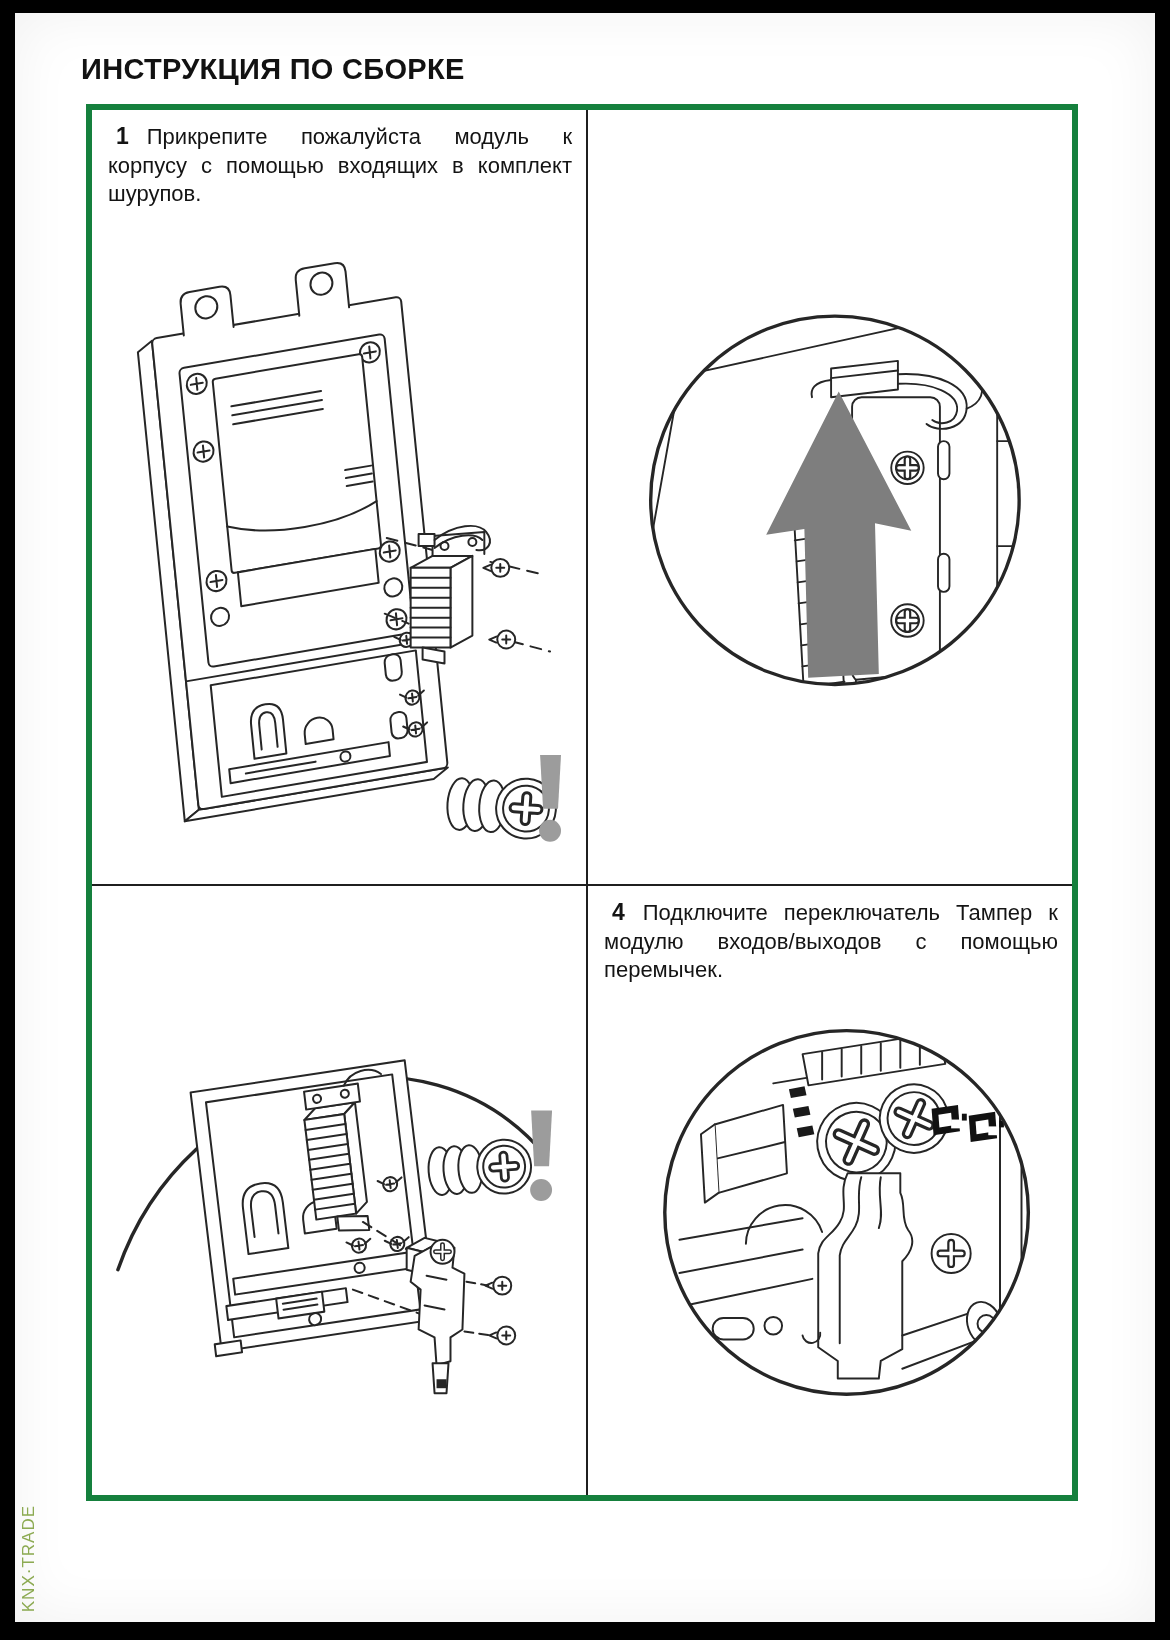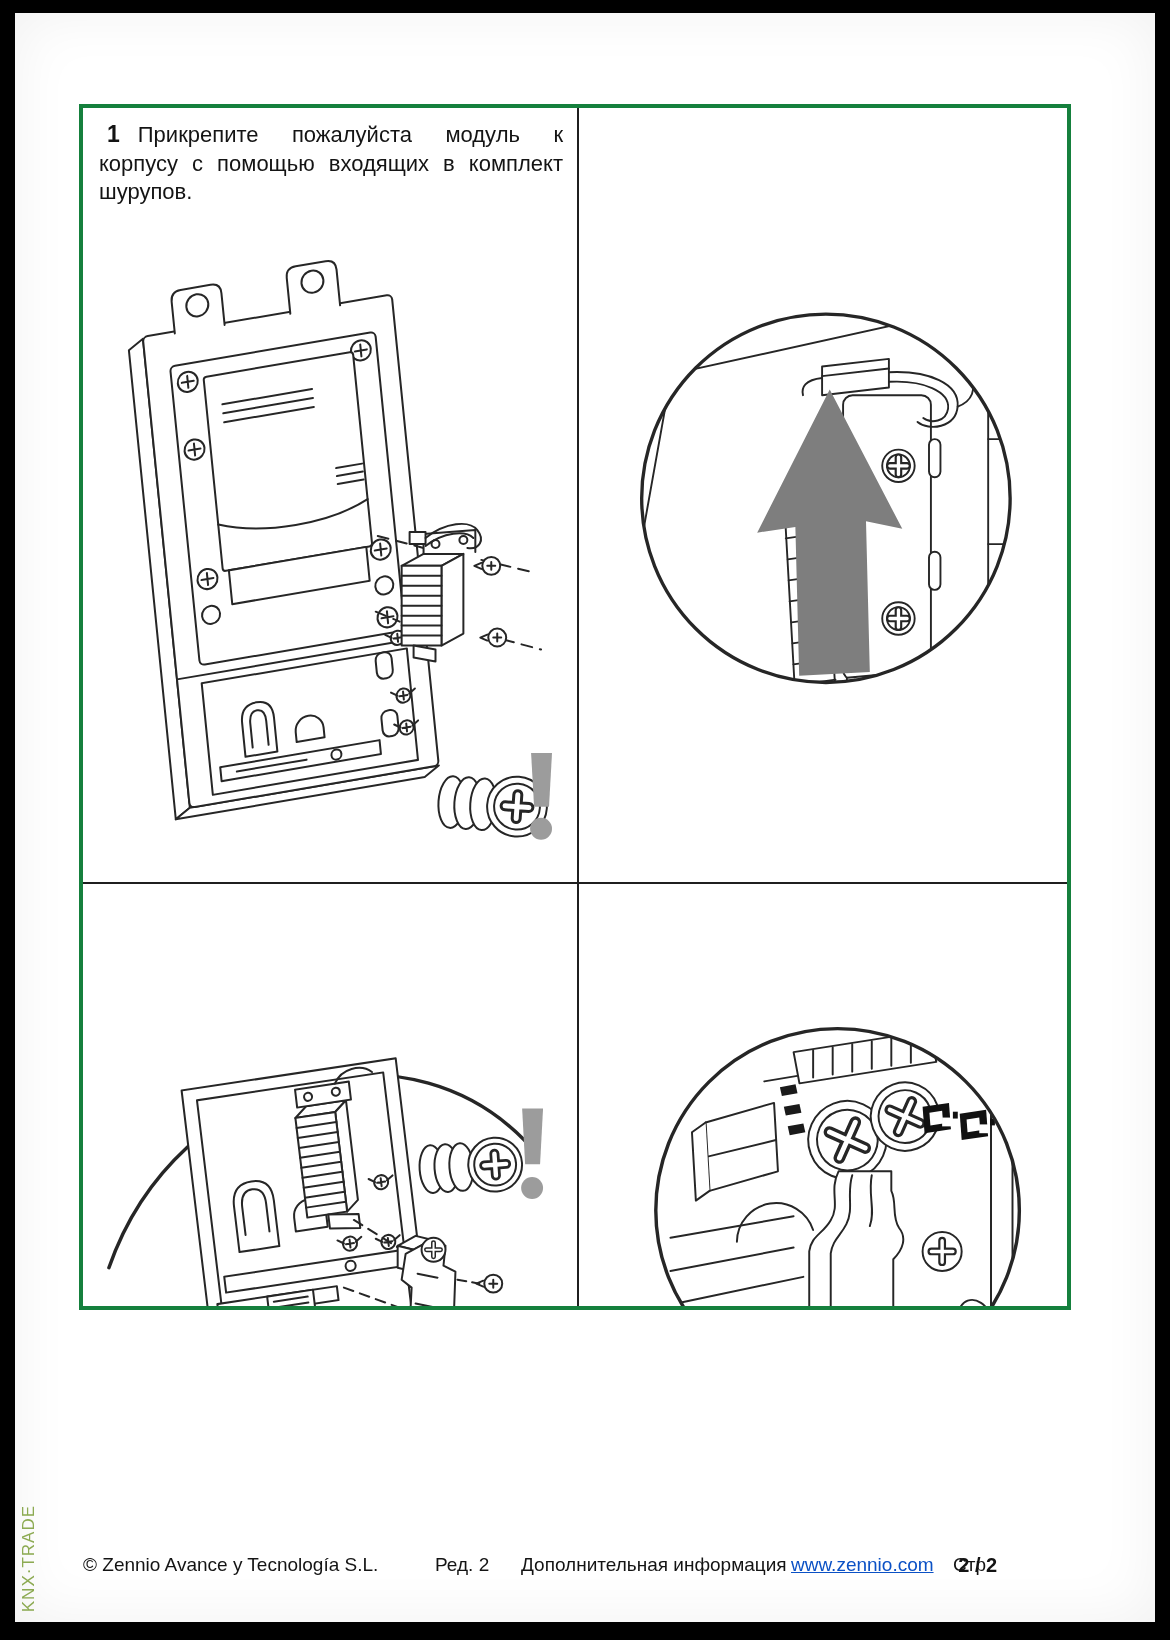--- a/index.html
+++ b/index.html
@@ -9,22 +9,22 @@
   }
   .page{
     position:absolute;left:15px;top:13px;width:1140px;height:1609px;
     background:#fff;box-shadow:inset 0 0 60px rgba(0,0,0,0.06);
   }
   .page-title{
     position:absolute;left:66px;top:40px;font-size:29px;font-weight:bold;
     color:#121212;letter-spacing:.3px;
   }
   .steps-table{
-    position:absolute;left:64px;top:91px;width:992px;height:1206px;
-    border:4px solid #15803d;box-sizing:border-box;
+    position:absolute;left:71px;top:91px;width:992px;height:1397px;
+    border:6px solid #15803d;box-sizing:border-box;
     display:grid;grid-template-columns:496px auto;grid-template-rows:776px auto;
   }
   .cell{position:relative;box-sizing:border-box;padding:12px 14px 0 16px;overflow:hidden;}
   .cell.c1,.cell.c3{border-right:2px solid #1f1f1f;}
   .cell.c1,.cell.c2{border-bottom:2px solid #1f1f1f;}
   .step-p{margin:0;font-size:22px;line-height:1.3;text-align:justify;color:#141414;}
   .step-num{font-weight:bold;font-size:23px;margin:0 18px 0 8px;}
   .illus{position:absolute;}
   .illus svg{display:block;width:100%;height:100%;}
   line,path,rect,circle,ellipse,polygon{vector-effect:none;}
@@ -40,20 +40,21 @@
     position:absolute;left:4px;bottom:10px;
     writing-mode:vertical-rl;transform:rotate(180deg);
     font-size:17px;letter-spacing:1px;color:#8caa52;
   }
 </style>
 </head>
 <body>
 
 <div class="page">
 
+  <div class="page-title">ИНСТРУКЦИЯ ПО СБОРКЕ</div>
 
   <div class="steps-table">
 
     <div class="cell c1">
       <p class="step-p"><span class="step-num">1</span><span>Прикрепите пожалуйста модуль к корпусу с помощью входящих в комплект шурупов.</span></p>
       <div class="illus" style="left:2px;top:106px;width:468px;height:640px;">
         <svg viewBox="0 0 470 640" fill="none" stroke="#262626" stroke-width="2" stroke-linejoin="round" stroke-linecap="round">
           <defs>
             <g id="ph">
                 <circle r="10" fill="#fff"></circle>
@@ -278,20 +279,21 @@
 
           <g fill="#9c9c9c" stroke="none">
             <path d="M437 116 h21 l-3 56 h-15 z"></path>
             <circle cx="447" cy="196" r="11"></circle>
           </g>
         </svg>
       </div>
     </div>
 
     <div class="cell c4">
+      <p class="step-p"><span class="step-num">4</span><span>Подключите переключатель Тампер к модулю входов/выходов с помощью перемычек.</span></p>
       <div class="illus" style="left:68px;top:138px;width:430px;height:412px;">
         <svg viewBox="0 0 440 420" fill="none" stroke="#262626" stroke-width="2" stroke-linejoin="round" stroke-linecap="round">
           <defs>
               <clipPath id="c4">
                 <circle cx="195" cy="192" r="186"></circle>
               </clipPath>
             </defs>
           <g clip-path="url(#c4)">
             <path d="M352 28 V 382 M374 46 V 368"></path>
             <path d="M120 60 L300 30"></path>
@@ -355,22 +357,15 @@
                 <rect fill="#111" x="31" y="13" width="5" height="7"></rect>
               </g>
             </g>
           </g>
           <circle cx="195" cy="192" r="186" stroke-width="3.5"></circle>
         </svg>
       </div>
     </div>
   </div>
 
-  <div class="footer">
-    <span class="f-copy">© Zennio Avance y Tecnología S.L.</span>
-    <span class="f-rev">Ред. 2</span>
-    <span class="f-info">Дополнительная информация</span>
-    <span class="f-link">www.zennio.com</span>
-    <span class="f-page"><span>Стр.</span>&nbsp;<b>2 / 2</b></span>
-  </div>
 
   <div class="watermark">KNX·TRADE</div>
 </div>
 
 </body></html>

